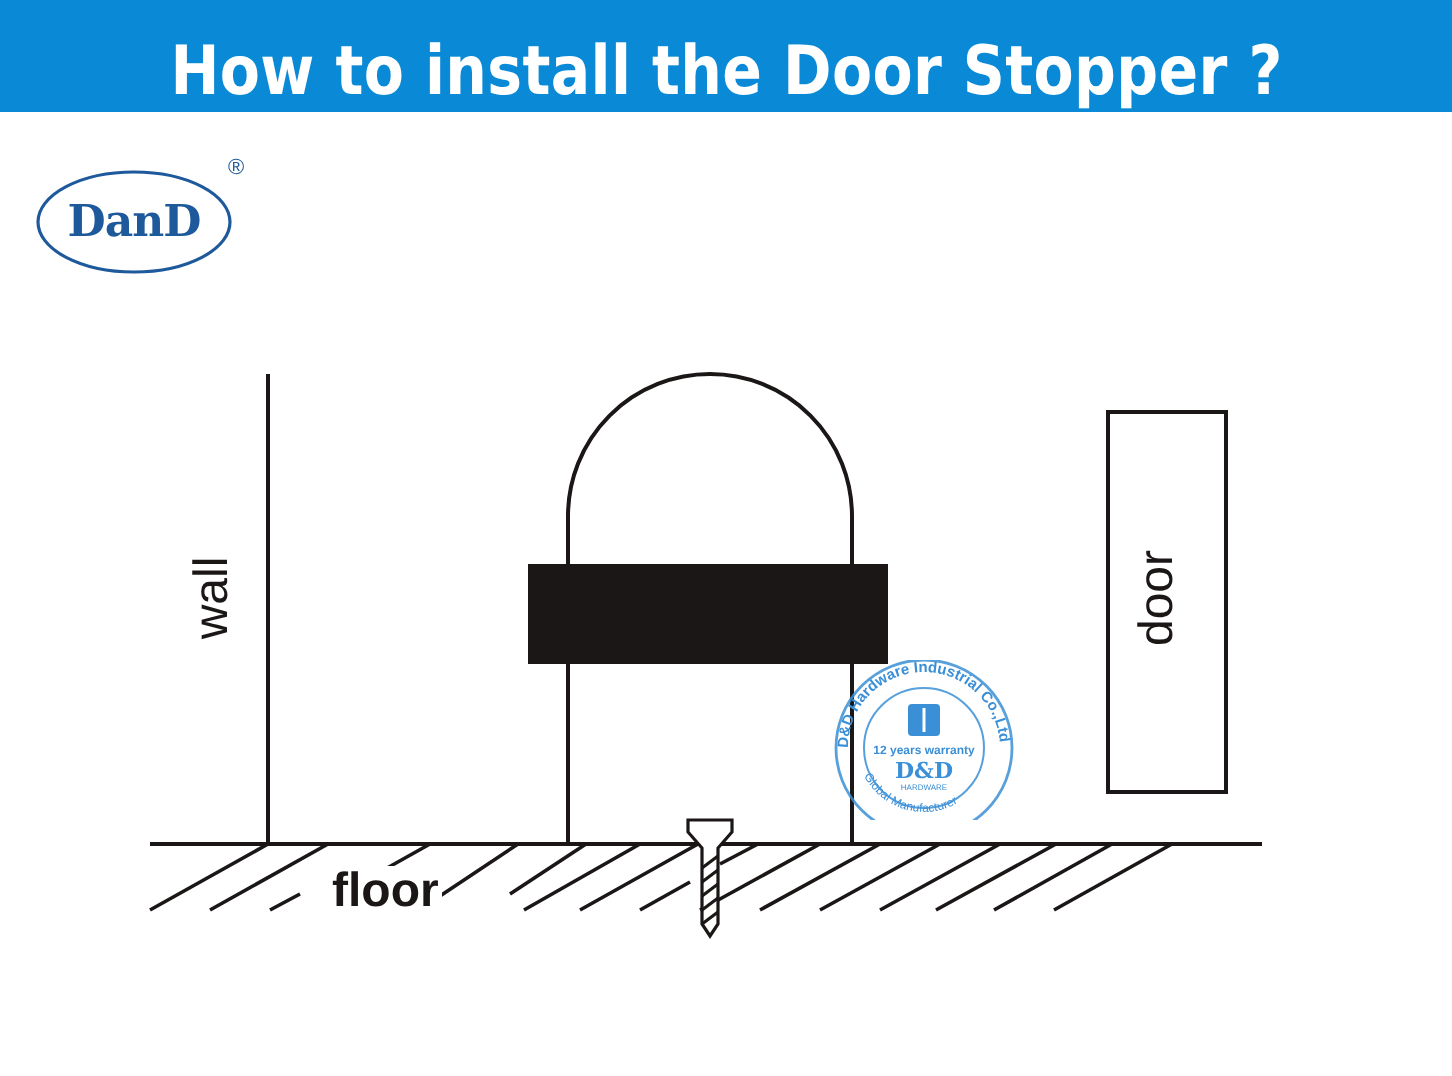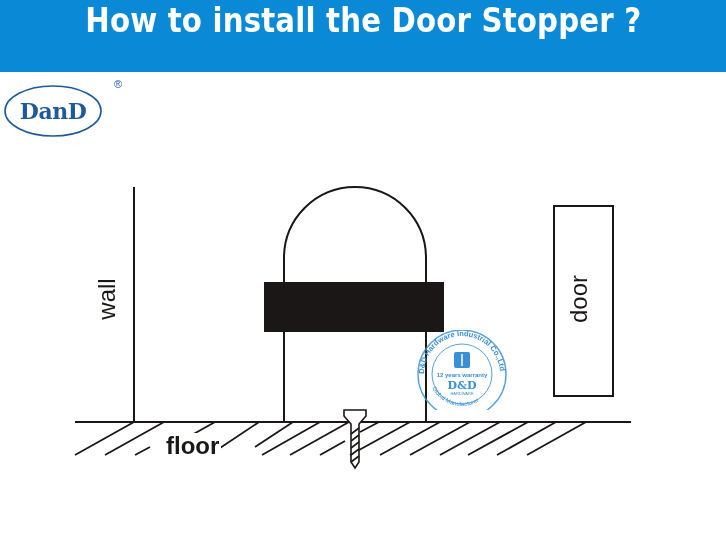--- a/index.html
+++ b/index.html
@@ -2,33 +2,33 @@
 <html><head>
   <meta charset="utf-8">
   <style>
     html, body { margin: 0; padding: 0; }
     body {
       width: 726px; height: 538px; overflow: hidden;
       background: #ffffff; position: relative;
       font-family: "Liberation Sans", sans-serif;
     }
     .banner {
-      position: absolute; left: 0; top: 0; width: 726px; height: 72px;
+      position: absolute; left: 0; top: 0; width: 726px; height: 56px;
       background: #0a8ad6;
-      display: flex; align-items: flex-start; justify-content: center;
+      display: flex; align-items: flex-end; justify-content: center;
     }
     .banner-title {
       color: #ffffff; font-weight: bold; font-size: 34px;
       letter-spacing: 0.2px;
       font-family: "DejaVu Sans", sans-serif;
       transform: scaleX(0.86);
       white-space: nowrap;
     }
     .logo {
-      position: absolute; left: 3px; top: 84px; width: 100px; height: 54px;
+      position: absolute; left: 17px; top: 84px; width: 100px; height: 54px;
     }
     .logo-text {
       position: absolute; left: 0; top: 0; width: 100px; height: 54px;
       display: flex; align-items: center; justify-content: center;
       font-family: "DejaVu Serif", serif; font-weight: bold;
       font-size: 22px; color: #1e5a9b; letter-spacing: -0.5px;
     }
     .logo-reg {
       position: absolute; left: 114px; top: 78px; font-size: 11px; color: #1e5a9b;
     }

